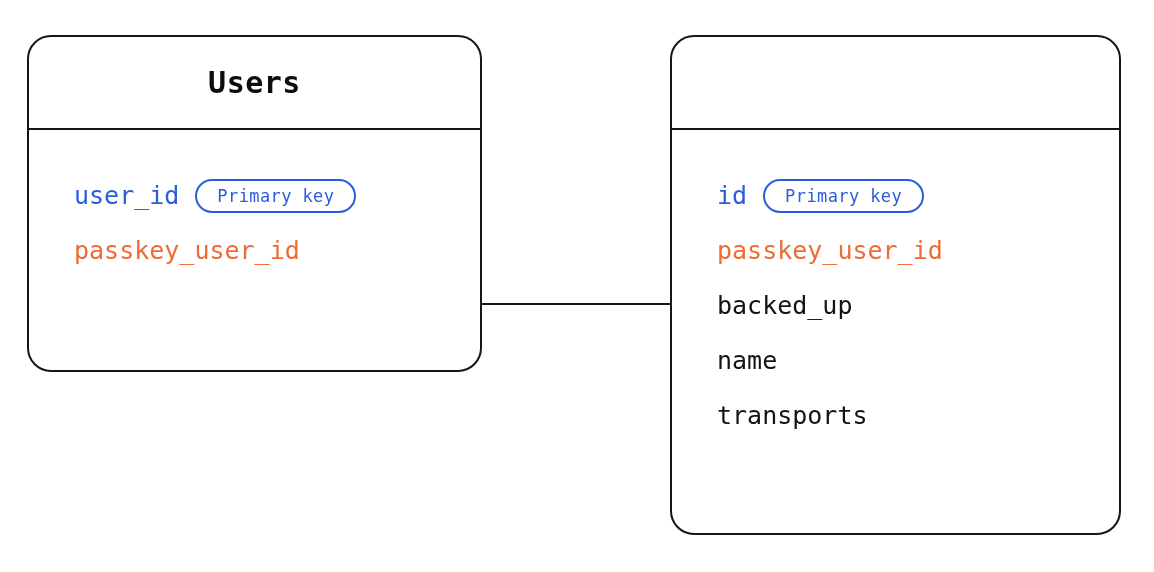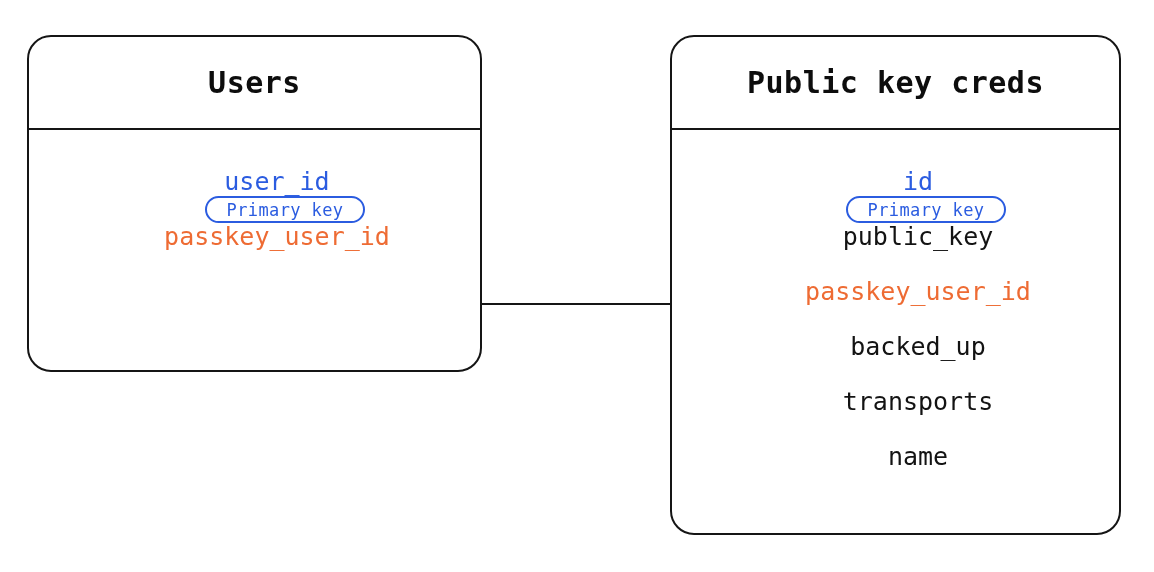--- a/index.html
+++ b/index.html
@@ -64,21 +64,20 @@
     bottom: 0;
     padding: 38px 0 0 0;
   }
 
   .field-row {
     height: 55px;
     display: flex;
     align-items: center;
     padding-left: 45px;
     box-sizing: border-box;
-    flex-direction: column;
   }
 
   .field-name {
     font-size: 25px;
     line-height: 28px;
     color: #131313;
     white-space: nowrap;
     letter-spacing: 0px;
   }
   .field-name.pk     { color: #2b5ce0; }
@@ -132,47 +131,43 @@
 
       <div class="field-row">
         <span class="field-name fk">passkey_user_id</span>
       </div>
 
     </div>
   </div>
 
   <div class="entity" style="left:670px; top:35px; width:451px; height:500px;">
 
-    <div class="entity-title">Public key creds</div>
 
     <div class="entity-divider"></div>
 
     <div class="entity-fields">
 
       <div class="field-row">
         <span class="field-name pk">id</span>
         <span class="pk-badge">Primary key</span>
       </div>
 
-      <div class="field-row">
-        <span class="field-name">public_key</span>
-      </div>
 
       <div class="field-row">
         <span class="field-name fk">passkey_user_id</span>
       </div>
 
       <div class="field-row">
         <span class="field-name">backed_up</span>
       </div>
 
       <div class="field-row">
-        <span class="field-name">transports</span>
+        <span class="field-name">name</span>
       </div>
 
       <div class="field-row">
-        <span class="field-name">name</span>
+        <span class="field-name">transports</span>
       </div>
 
     </div>
   </div>
 
 </div>
 
 </body></html>

